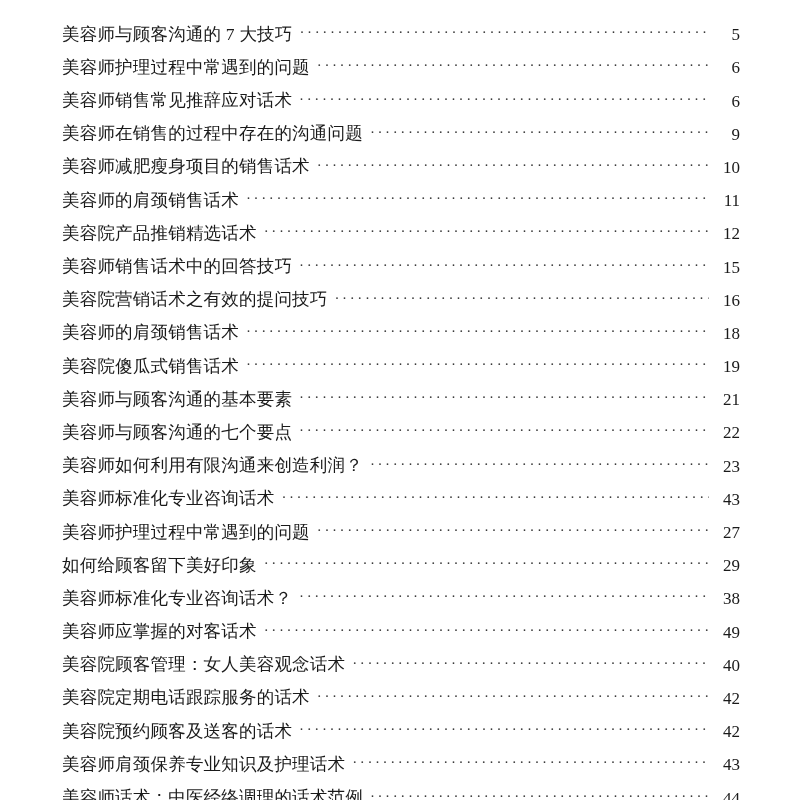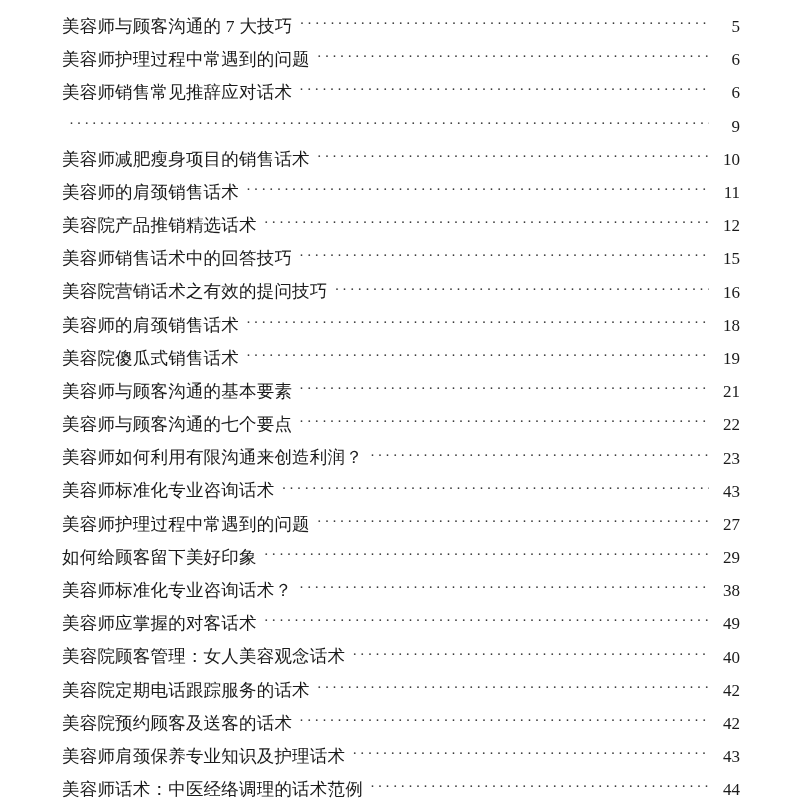--- a/index.html
+++ b/index.html
@@ -13,21 +13,21 @@
     overflow: hidden;
     font-family: "Liberation Serif", "DejaVu Serif", serif;
     color: #1a1a1a;
   }
   #toc {
     padding: 10px 60px 0 62px;
     box-sizing: border-box;
   }
   .toc-entry {
     display: flex;
-    align-items: center;
+    align-items: flex-end;
     font-size: 17.5px;
     line-height: 1;
     height: 33.2px;
     white-space: nowrap;
   }
   .toc-title {
     flex: 0 0 auto;
     letter-spacing: 0.2px;
   }
   .toc-dots {
@@ -61,20 +61,21 @@
       <span class="toc-title">美容师护理过程中常遇到的问题</span>
       <span class="toc-dots">·······································································································································</span>
       <span class="toc-page">6</span>
     </div>
     <div class="toc-entry">
       <span class="toc-title">美容师销售常见推辞应对话术</span>
       <span class="toc-dots">·······································································································································</span>
       <span class="toc-page">6</span>
     </div>
     <div class="toc-entry">
+      <span class="toc-title">美容师在销售的过程中存在的沟通问题</span>
       <span class="toc-dots">·······································································································································</span>
       <span class="toc-page">9</span>
     </div>
     <div class="toc-entry">
       <span class="toc-title">美容师减肥瘦身项目的销售话术</span>
       <span class="toc-dots">·······································································································································</span>
       <span class="toc-page">10</span>
     </div>
     <div class="toc-entry">
       <span class="toc-title">美容师的肩颈销售话术</span>

